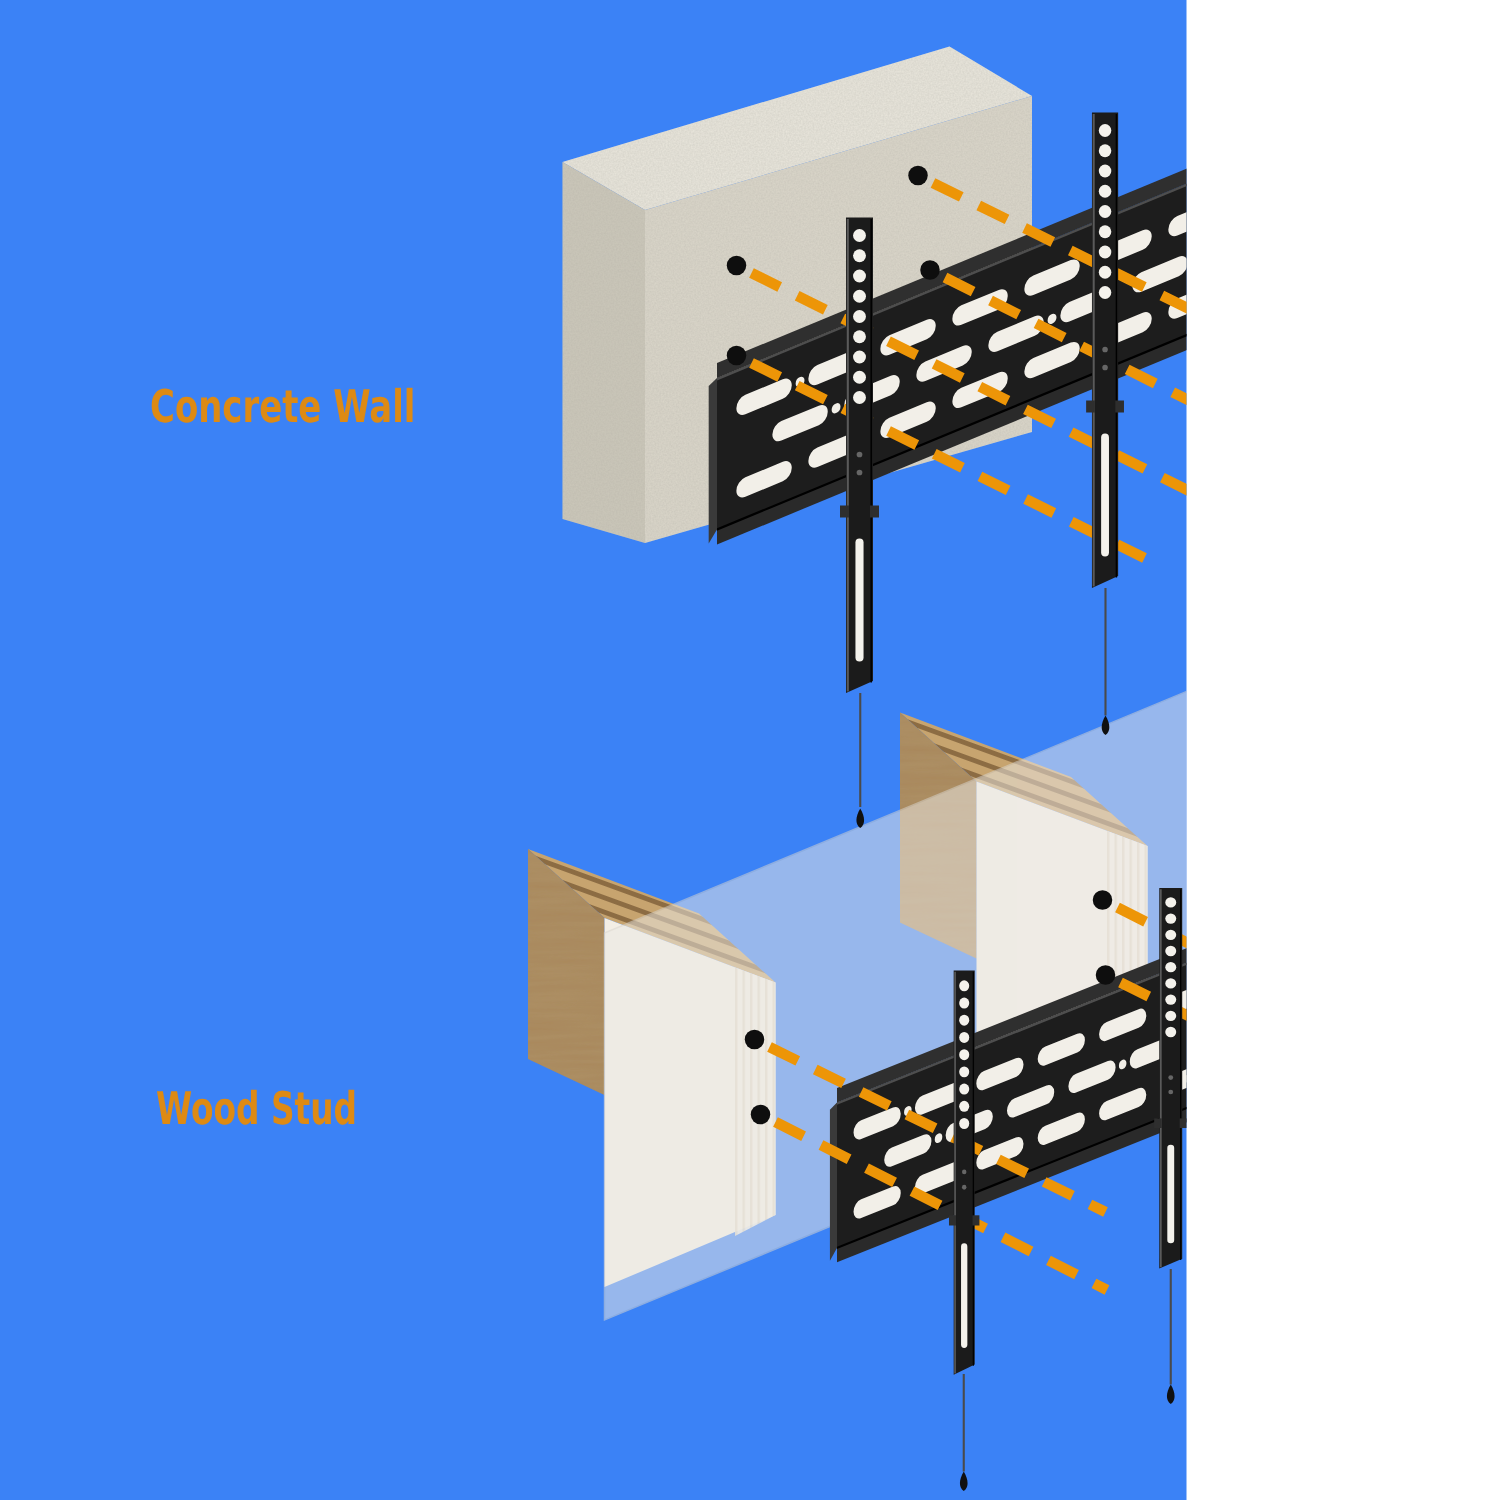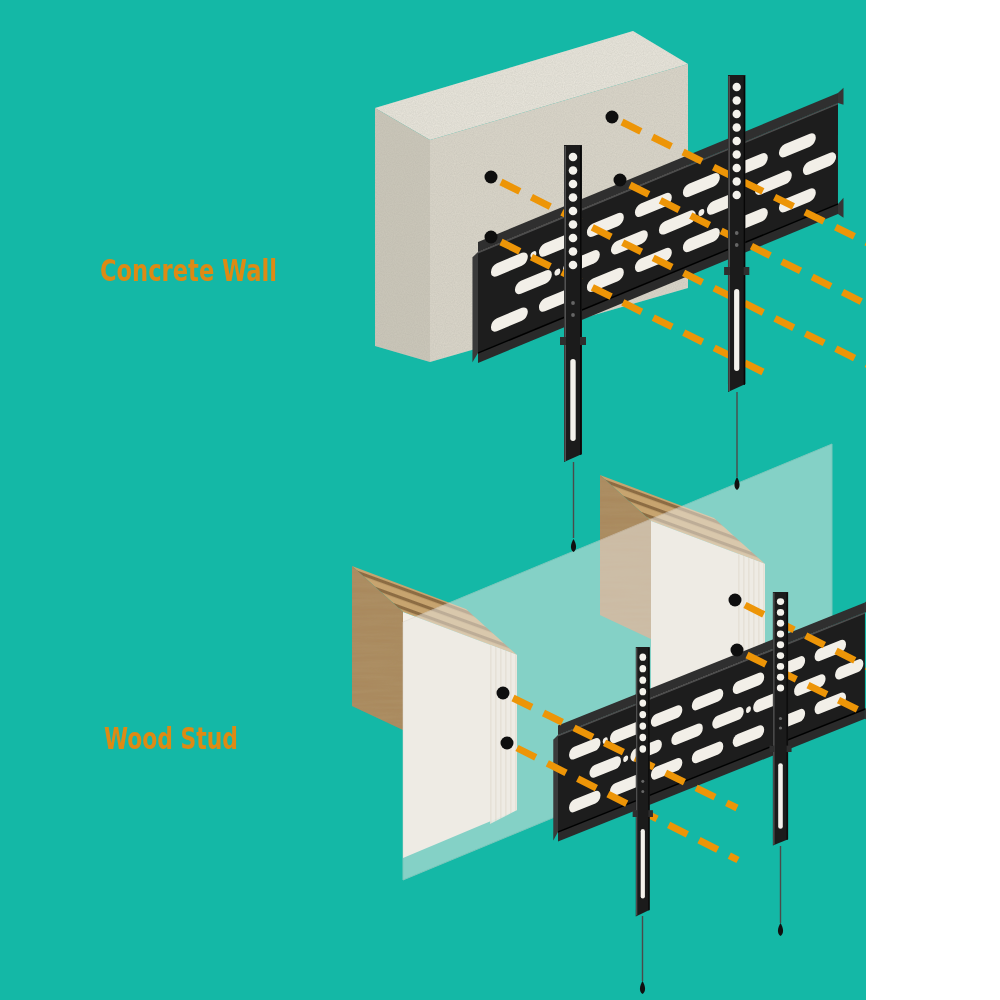--- a/index.html
+++ b/index.html
@@ -1,16 +1,16 @@
 <!DOCTYPE html>
 <html><head>
 <meta charset="utf-8">
 <style>
   html,body{margin:0;padding:0;background:#fff;}
-  .canvas{position:relative;width:866px;height:1000px;background:#14b8a6;overflow:hidden;}
+  .canvas{position:relative;width:791px;height:1000px;background:#3b82f6;overflow:hidden;}
   svg{display:block;}
   text.sectionLabel{
     font-family:"DejaVu Sans","Liberation Sans",sans-serif;
     font-weight:700;
   }
 </style>
 </head>
 <body>
 
 <div class="canvas">

